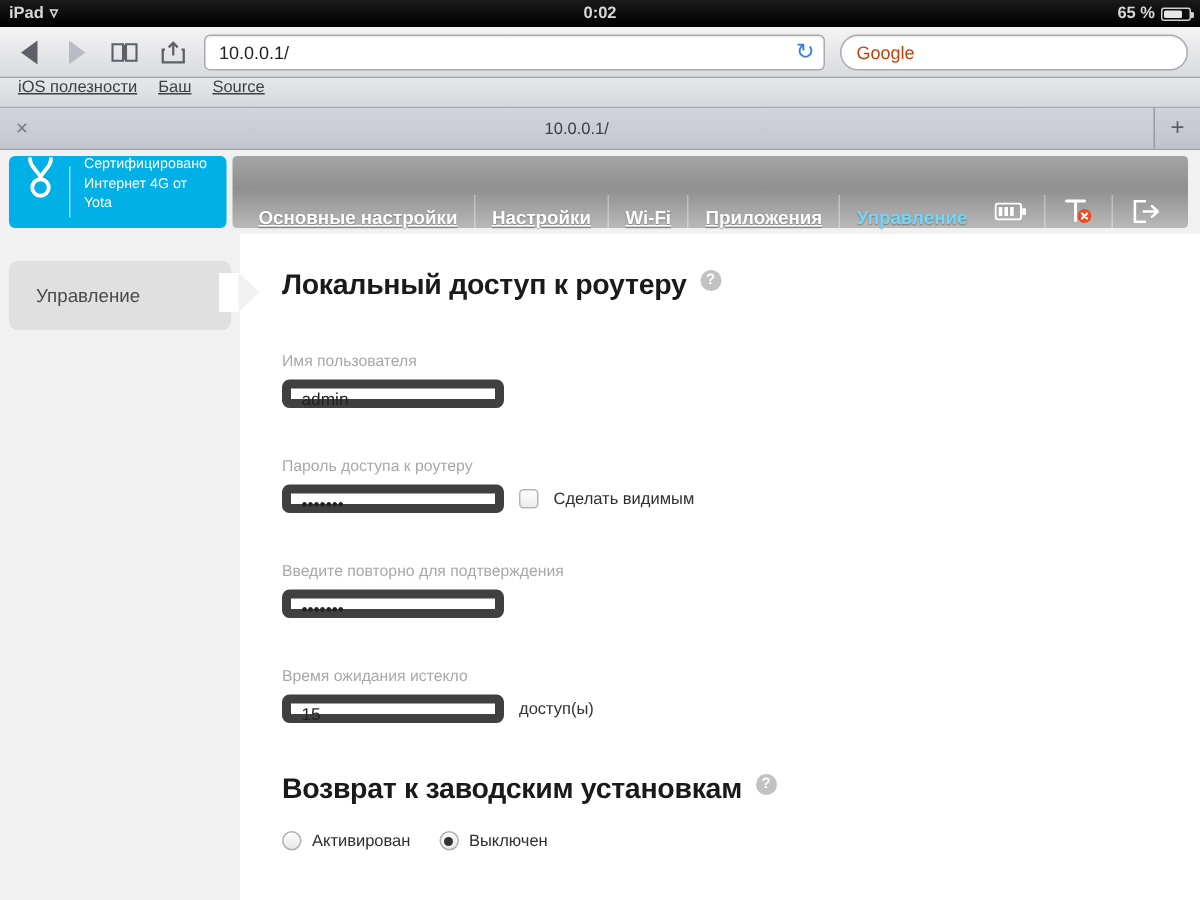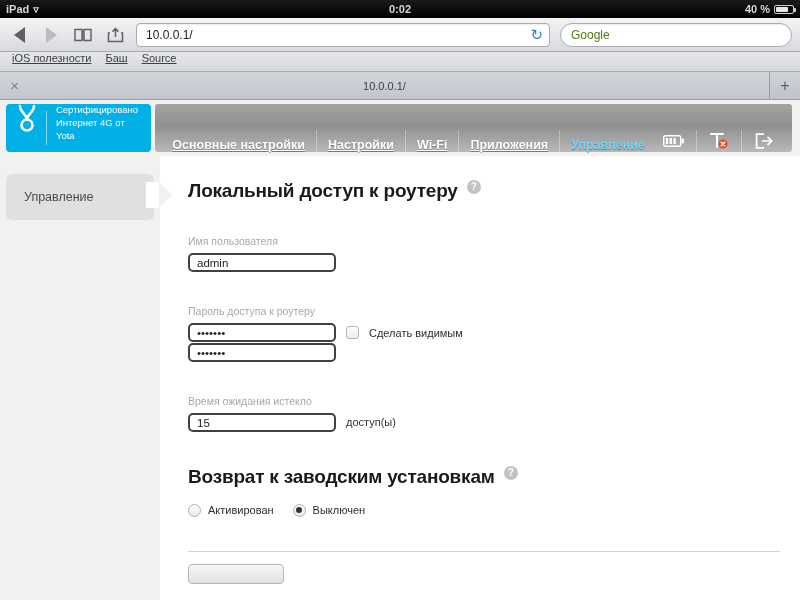--- a/index.html
+++ b/index.html
@@ -72,21 +72,21 @@
     display: flex; align-items: center; padding: 0 6px 0 9px;
     font-size: 12px; color: #222;
     box-shadow: inset 0 1px 1px rgba(0,0,0,.07);
   }
   .url-text { flex: 1; }
   .reload-icon { color: #3d7cd8; font-size: 15px; line-height: 1; }
   .search-field {
     width: 232px; height: 24px;
     background: #fff; border: 1px solid #a9abb0; border-radius: 12px;
     display: flex; align-items: center; padding: 0 10px;
-    font-size: 12px; color: #4d7c0f;
+    font-size: 12px; color: #c2410c;
     box-shadow: inset 0 1px 1px rgba(0,0,0,.07);
     text-align: right;
   }
 
   
   .bookmarks-bar {
     height: 20px;
     background: linear-gradient(to bottom, #e6e7ea 0%, #d6d8dc 100%);
     border-bottom: 1px solid #a9abb0;
     display: flex; align-items: flex-start; gap: 14px;
@@ -187,21 +187,21 @@
     width: 14px; height: 14px; border-radius: 50%;
     background: #c2c2c2; color: #fff; font-size: 10px; font-weight: bold;
     display: inline-flex; align-items: center; justify-content: center;
     line-height: 1;
   }
   .field-label {
     font-size: 10.5px; color: #a8a8a8; margin-top: 33px; margin-bottom: 6px;
   }
   .txt-input {
     width: 148px; height: 19px;
-    border: 2px solid #404040; border-radius: 5px;
+    border: 6px solid #404040; border-radius: 5px;
     background: #fff; font-size: 11.5px; color: #222;
     padding: 0 7px; line-height: 17px;
     display: inline-block; vertical-align: middle;
   }
   .txt-input.wide { width: 148px; }
   .inline-row { display: flex; align-items: center; gap: 10px; }
   .unit-text { font-size: 11px; color: #333; }
   .chk-box {
     width: 13px; height: 13px; border: 1px solid #b5b5b5;
     border-radius: 3px; background: linear-gradient(to bottom,#fdfdfd,#ececec);
@@ -229,21 +229,21 @@
 </head>
 <body>
 
 <div class="status-bar">
   <div class="sb-left">
     <span>iPad</span>
     <span class="wifi-glyph">▿</span>
   </div>
   <div class="sb-center">0:02</div>
   <div class="sb-right">
-    <span>40 %</span>
+    <span>65 %</span>
     <span class="battery-shell">
         <span class="battery-fill"></span>
       </span>
   </div>
 </div>
 
 <div class="safari-toolbar">
   <span class="nav-btn">
       <span class="tri-back"></span>
     </span>
@@ -360,20 +360,21 @@
       <div class="field-label">Имя пользователя</div>
       <div class="txt-input">admin</div>
 
       <div class="field-label">Пароль доступа к роутеру</div>
       <div class="inline-row">
         <div class="txt-input">•••••••</div>
         <span class="chk-box"></span>
         <span class="chk-label">Сделать видимым</span>
       </div>
 
+      <div class="field-label">Введите повторно для подтверждения</div>
       <div class="txt-input">•••••••</div>
 
       <div class="field-label">Время ожидания истекло</div>
       <div class="inline-row">
         <div class="txt-input wide">15</div>
         <span class="unit-text">доступ(ы)</span>
       </div>
 
       <h2 class="section-title" style="margin-top:34px;">
         <span>Возврат к заводским установкам</span>

